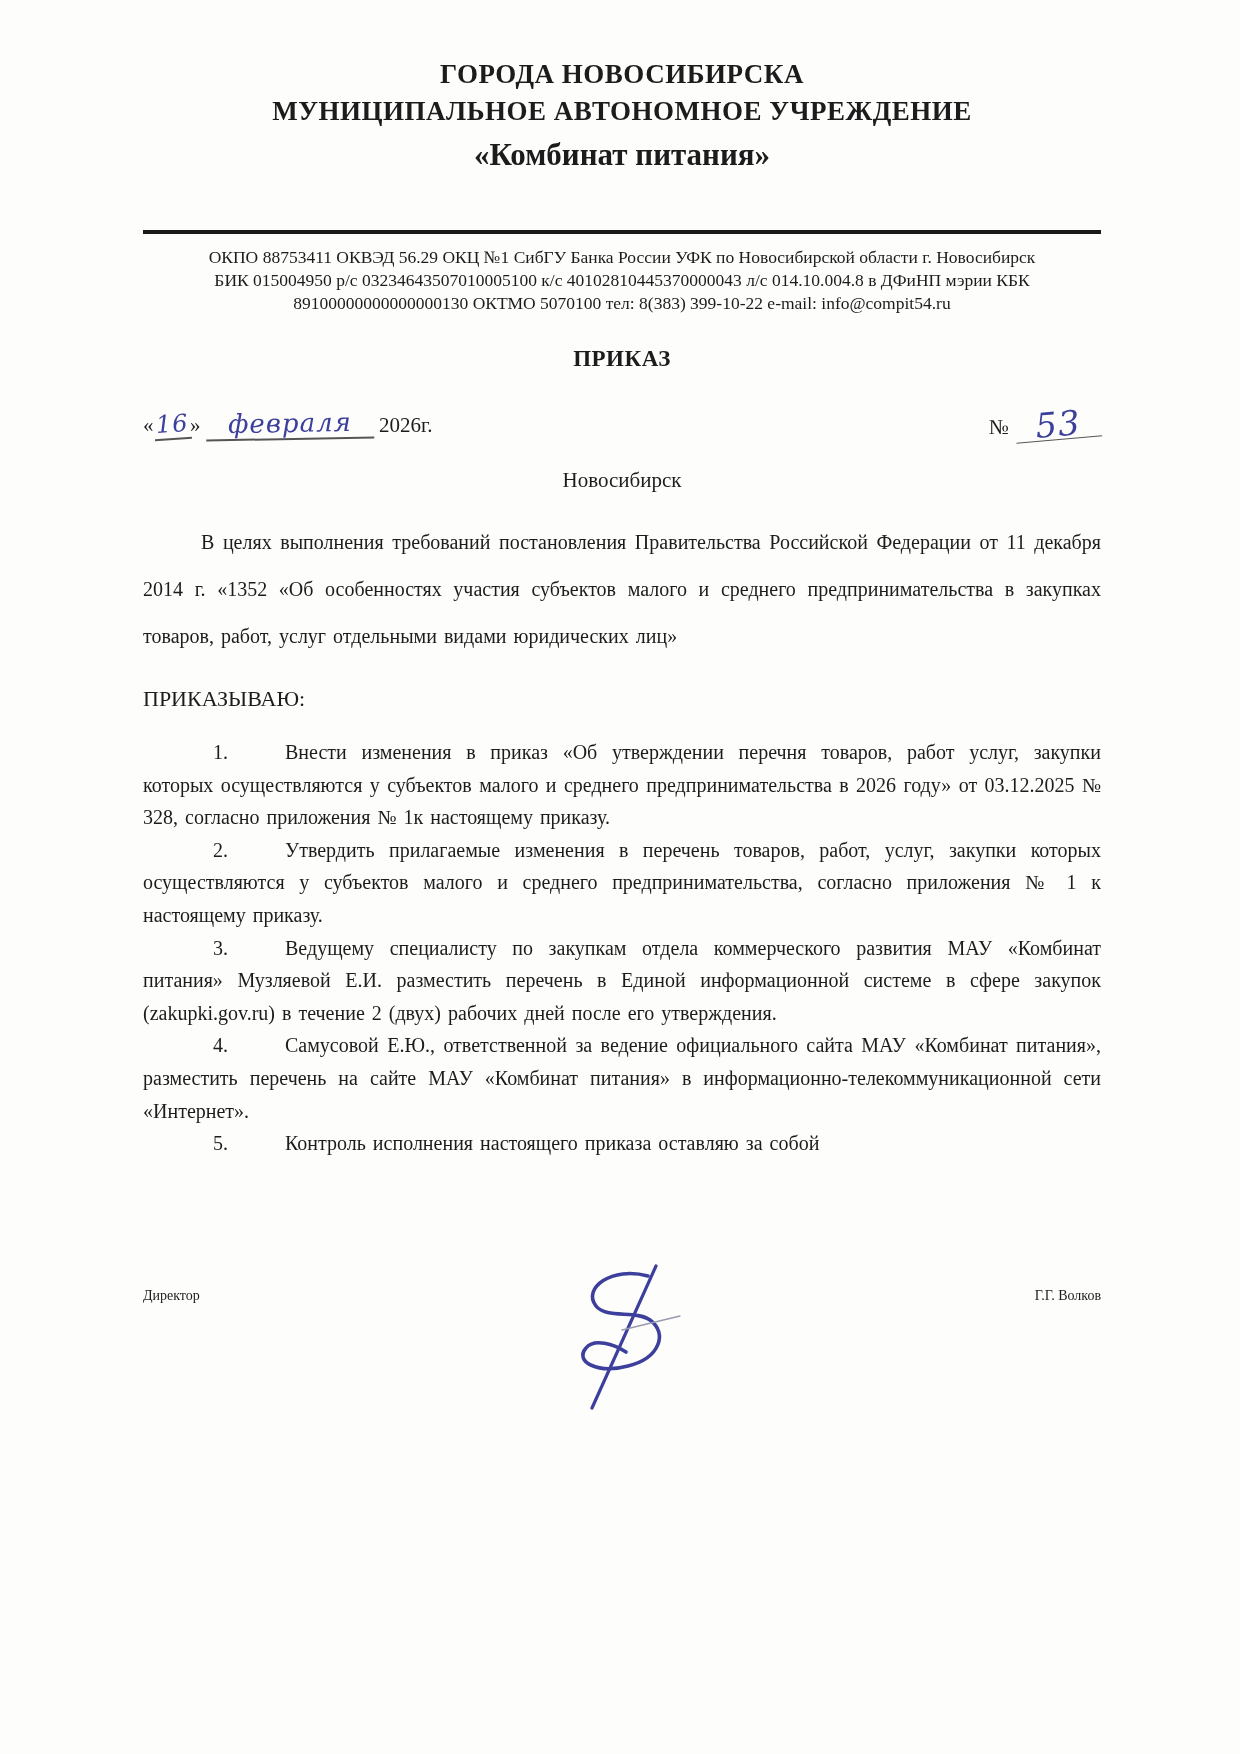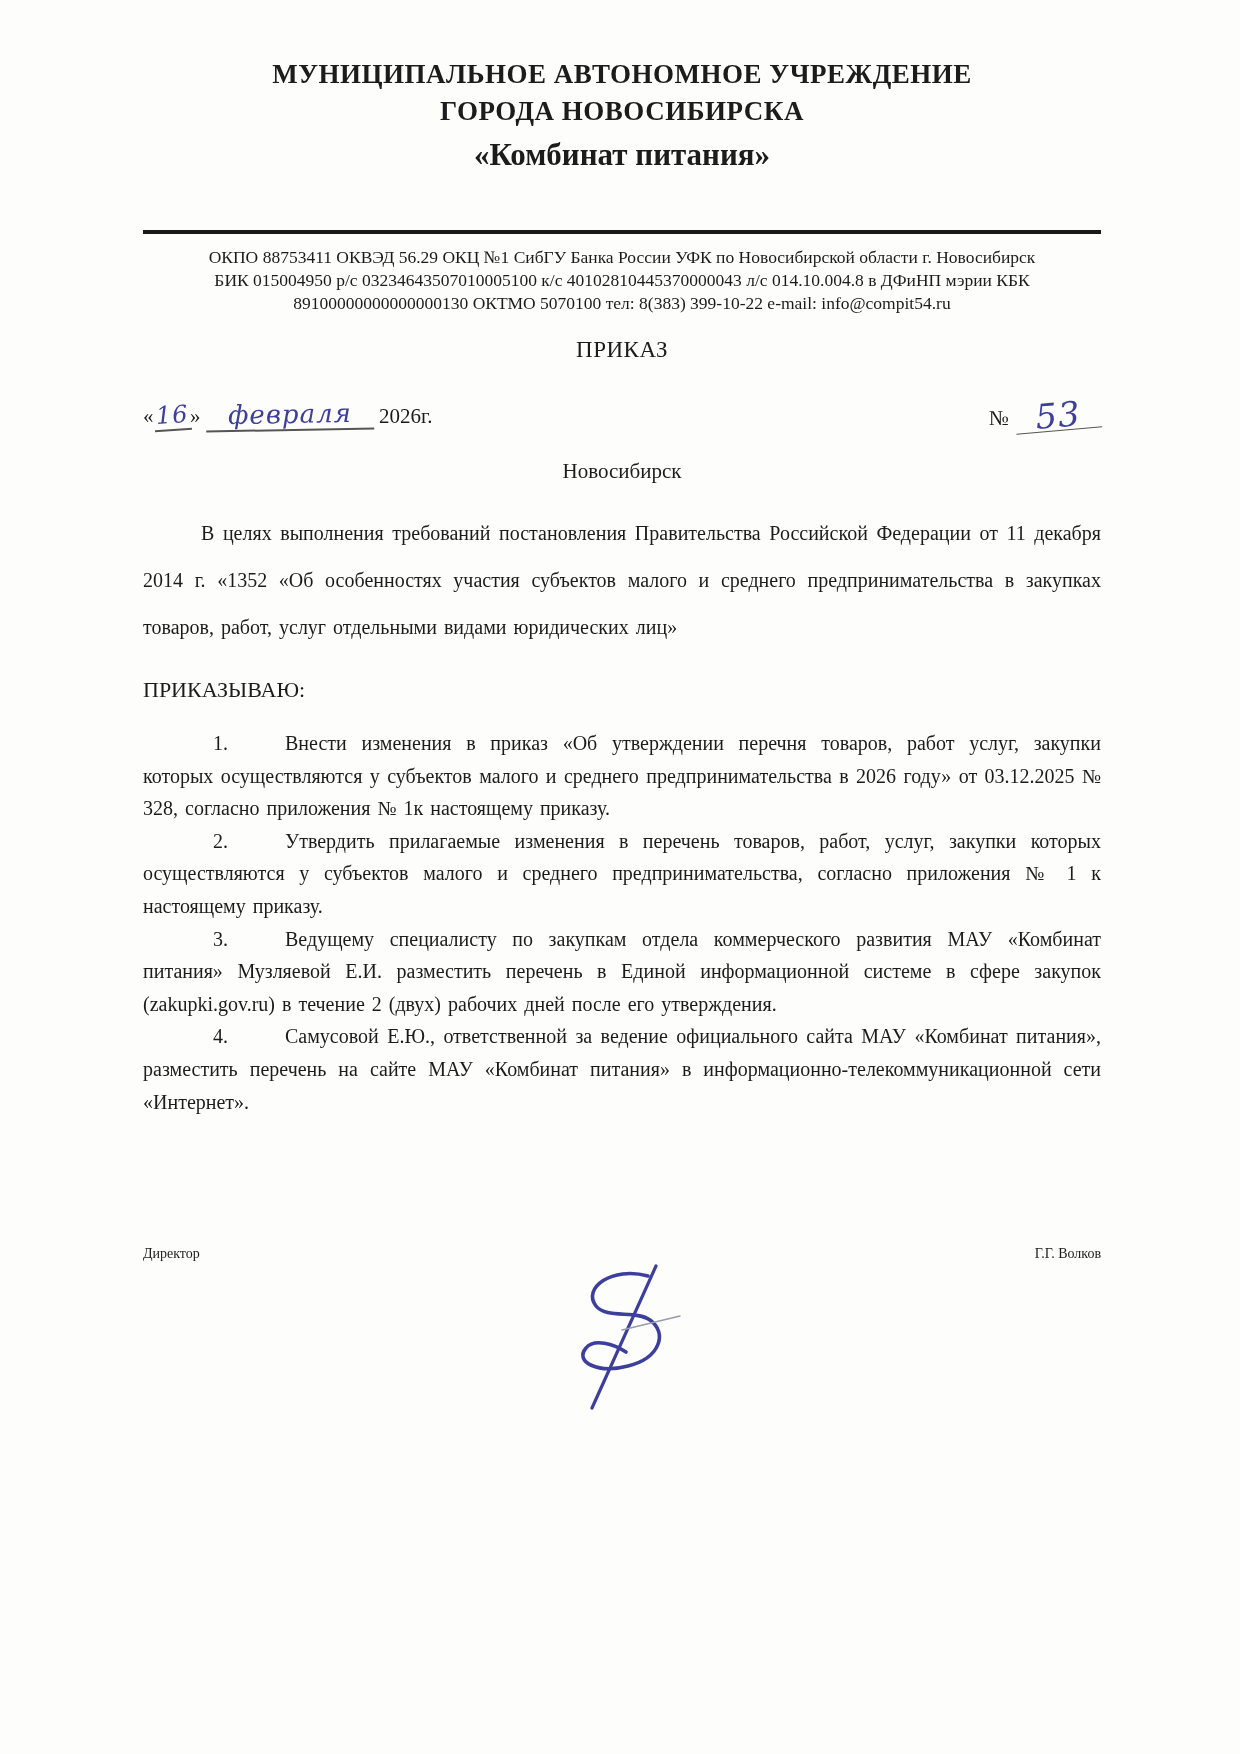--- a/index.html
+++ b/index.html
@@ -17,21 +17,21 @@
   
   .org-header{padding-top:56px;text-align:center;font-weight:bold;}
   .org-line{font-size:27px;line-height:37px;letter-spacing:.5px;}
   .org-name{font-size:31px;line-height:46px;margin-top:2px;}
 
   
   .rule{height:4px;background:#191919;margin-top:52px;}
   .requisites{margin-top:12px;text-align:center;font-size:17.5px;line-height:23px;}
 
   
-  .doc-type{margin-top:22px;text-align:center;font-weight:normal;font-size:23px;letter-spacing:.5px;}
+  .doc-type{margin-top:31px;text-align:center;font-weight:bold;font-size:23px;letter-spacing:.5px;}
 
   
   .date-row{margin-top:36px;display:flex;justify-content:space-between;align-items:flex-end;font-size:21px;}
   .hand{
     font-family:"DejaVu Serif",serif;
     font-style:italic;
     color:#3c3f9b;
     letter-spacing:1px;
   }
   .hand-day{display:inline-block;border-bottom:2px solid #555;padding:0 2px;transform:rotate(-4deg);font-size:24px;}
@@ -72,22 +72,22 @@
     position:absolute;left:552px;top:1258px;width:150px;height:170px;
   }
 </style>
 </head>
 <body>
 
 <div class="page">
   <div class="content">
 
     <div class="org-header">
+      <div class="org-line">ГОРОДА НОВОСИБИРСКА</div>
       <div class="org-line">МУНИЦИПАЛЬНОЕ АВТОНОМНОЕ УЧРЕЖДЕНИЕ</div>
-      <div class="org-line">ГОРОДА НОВОСИБИРСКА</div>
       <div class="org-name">«Комбинат питания»</div>
     </div>
 
     <div class="rule"></div>
 
     <div class="requisites">
       <div>ОКПО 88753411 ОКВЭД 56.29 ОКЦ №1 СибГУ Банка России УФК по Новосибирской области г. Новосибирск</div>
       <div>БИК 015004950 р/с 03234643507010005100 к/с 40102810445370000043 л/с 014.10.004.8 в ДФиНП мэрии КБК</div>
       <div>89100000000000000130 ОКТМО 5070100 тел: 8(383) 399-10-22 e-mail: info@compit54.ru</div>
     </div>
@@ -111,20 +111,21 @@
 
     <div class="preamble">В целях выполнения требований постановления Правительства Российской Федерации от 11 декабря 2014 г. «1352 «Об особенностях участия субъектов малого и среднего предпринимательства в закупках товаров, работ, услуг отдельными видами юридических лиц»</div>
 
     <div class="order-word">ПРИКАЗЫВАЮ:</div>
 
     <div class="items">
       <div class="item"><span class="num">1.</span><span>Внести изменения в приказ «Об утверждении перечня товаров, работ услуг, закупки которых осуществляются у субъектов малого и среднего предпринимательства в 2026 году» от 03.12.2025 № 328, согласно приложения № 1к настоящему приказу.</span></div>
       <div class="item"><span class="num">2.</span><span>Утвердить прилагаемые изменения в перечень товаров, работ, услуг, закупки которых осуществляются у субъектов малого и среднего предпринимательства, согласно приложения № 1 к настоящему приказу.</span></div>
       <div class="item"><span class="num">3.</span><span>Ведущему специалисту по закупкам отдела коммерческого развития МАУ «Комбинат питания» Музляевой Е.И. разместить перечень в Единой информационной системе в сфере закупок (zakupki.gov.ru) в течение 2 (двух) рабочих дней после его утверждения.</span></div>
       <div class="item"><span class="num">4.</span><span>Самусовой Е.Ю., ответственной за ведение официального сайта МАУ «Комбинат питания», разместить перечень на сайте МАУ «Комбинат питания» в информационно-телекоммуникационной сети «Интернет».</span></div>
+      <div class="item"><span class="num">5.</span><span>Контроль исполнения настоящего приказа оставляю за собой</span></div>
     </div>
 
     <div class="sig-row">
       <span>Директор</span>
       <span>Г.Г. Волков</span>
     </div>
 
   </div>
 
   <svg class="signature-svg" viewBox="0 0 150 170" fill="none" xmlns="http://www.w3.org/2000/svg">

